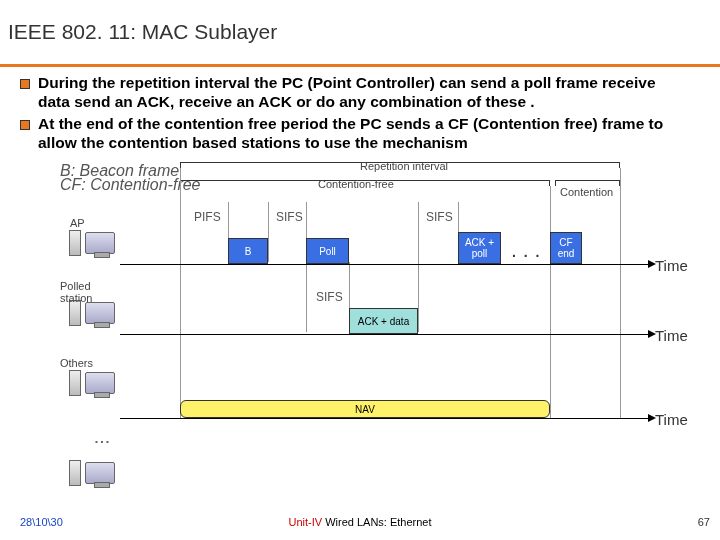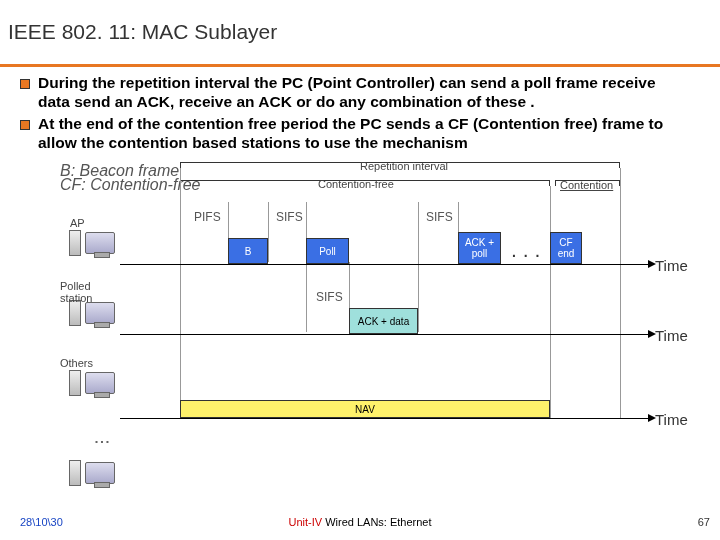--- a/index.html
+++ b/index.html
@@ -56,21 +56,21 @@
 
 <div class="diagram">
   <div class="legend" style="left:0;top:0;">B: Beacon frame</div>
   <div class="legend" style="left:0;top:14px;">CF: Contention-free</div>
 
   <div class="bracket" style="left:120px;top:0;width:440px;"></div>
   <div class="bracket-lbl" style="left:300px;top:-2px;">Repetition interval</div>
   <div class="bracket" style="left:120px;top:18px;width:370px;"></div>
   <div class="bracket-lbl" style="left:258px;top:16px;">Contention-free</div>
   <div class="bracket" style="left:495px;top:18px;width:65px;"></div>
-  <div class="bracket-lbl" style="left:500px;top:17px;text-decoration:underline;">Contention</div>
+  <div class="bracket-lbl" style="left:500px;top:24px;">Contention</div>
 
   <div class="vtick" style="left:120px;top:6px;height:250px;"></div>
   <div class="vtick" style="left:168px;top:40px;height:60px;"></div>
   <div class="vtick" style="left:208px;top:40px;height:60px;"></div>
   <div class="vtick" style="left:246px;top:40px;height:130px;"></div>
   <div class="vtick" style="left:289px;top:100px;height:70px;"></div>
   <div class="vtick" style="left:358px;top:40px;height:130px;"></div>
   <div class="vtick" style="left:398px;top:40px;height:60px;"></div>
   <div class="vtick" style="left:490px;top:24px;height:232px;"></div>
   <div class="vtick" style="left:560px;top:6px;height:250px;"></div>
@@ -104,21 +104,21 @@
   <div class="gap-lbl" style="left:256px;top:128px;">SIFS</div>
   <div class="box b-teal" style="left:289px;top:146px;width:69px;height:26px;">ACK + data</div>
 
   <div class="node" style="left:25px;top:210px;">
     <div class="tower"></div>
     <div class="monitor"></div>
   </div>
   <div class="lbl" style="left:0px;top:195px;">Others</div>
   <div class="timeline arrow-r" style="left:60px;top:256px;width:530px;"></div>
   <div class="time-lbl" style="left:595px;top:249px;">Time</div>
-  <div class="box b-yellow" style="left:120px;top:238px;width:370px;height:18px;">NAV</div>
+  <div class="box b-yellow" style="left:120px;top:238px;width:370px;height:18px;border-radius:6px;">NAV</div>
 
   <div class="vdots" style="left:33px;top:272px;">⋮</div>
   <div class="node" style="left:25px;top:300px;">
     <div class="tower"></div>
     <div class="monitor"></div>
   </div>
 </div>
 
 <div class="footer">
   <span class="date">28\10\30</span>

